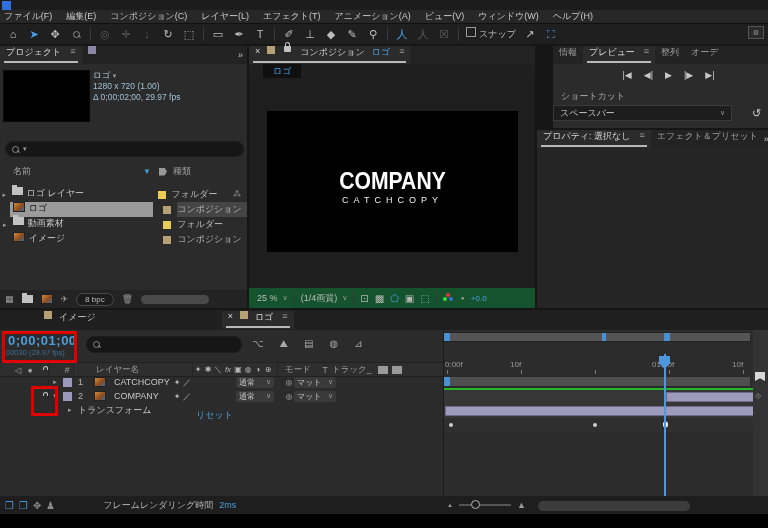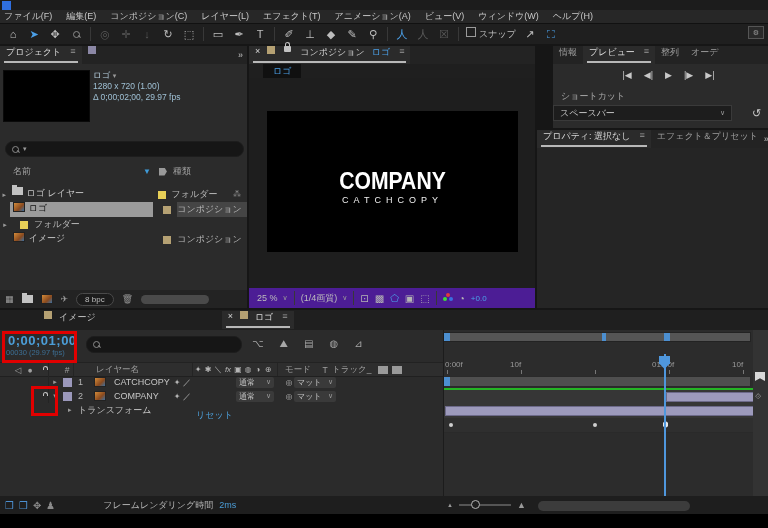--- a/index.html
+++ b/index.html
@@ -59,21 +59,21 @@
   .bpc{border:1px solid #4a4a4a;background:#1c1c1c;border-radius:7px;padding:1px 8px;font-size:8px;color:#bdbdbd;}
   .pill{background:#4a4a4a;border-radius:5px;height:9px;}
   
   #comp{left:249px;top:46px;width:286px;height:262px;background:#262626;}
   .crumbrow{position:absolute;left:0;top:18px;width:286px;height:14px;background:#1f1f1f;display:flex;align-items:center;}
   .crumb{margin-left:14px;background:#101010;color:#4ba0e8;padding:1px 10px;font-size:9px;}
   .viewer{position:absolute;left:0;top:32px;width:286px;height:210px;background:#1e1e1e;}
   .frame{position:absolute;left:18px;top:33px;width:251px;height:141px;background:#000;}
   .logo1{position:absolute;left:0;right:0;top:57px;text-align:center;color:#fff;font-size:23px;font-weight:800;letter-spacing:0px;transform:scaleX(0.92);font-family:"Liberation Sans","DejaVu Sans",sans-serif;}
   .logo2{position:absolute;left:0;right:0;top:84px;text-align:center;color:#f0f0f0;font-size:9px;letter-spacing:5px;}
-  .cfoot{position:absolute;left:0;top:242px;width:286px;height:20px;background:#4c1d95;display:flex;align-items:center;gap:6px;padding-left:8px;box-sizing:border-box;color:#bdbdbd;font-size:9px;}
+  .cfoot{position:absolute;left:0;top:242px;width:286px;height:20px;background:#14532d;display:flex;align-items:center;gap:6px;padding-left:8px;box-sizing:border-box;color:#bdbdbd;font-size:9px;}
   .ddl{display:flex;align-items:center;gap:5px;}
   .chev{color:#9a9a9a;font-size:7px;}
   .cfi{font-size:10px;color:#b5b5b5;}
   .cfi.hl{color:#4ba0e8;}
   .rgbdots{position:relative;width:10px;height:10px;}
   .rgbdots i{position:absolute;width:4px;height:4px;border-radius:50%;}
   .exp{color:#4ba0e8;font-size:8px;}
   
   #rtop{left:537px;top:46px;width:231px;height:82px;margin-left:16px;}
   #rbot{left:537px;top:130px;width:231px;height:178px;background:#252525;}
@@ -235,20 +235,24 @@
           <span class="compicon"></span>
           <span class="pname">ロゴ</span>
         </div>
       <span class="labelsq" style="background:#b5a173"></span>
       <div class="ptype-cell">
           <span class="ptype">コンポジション</span>
         </div>
     </div>
     <div class="abs prow" style="top:171px;">
       <span class="twirl">▸</span>
+      <div class="pnamewrap">
+          <span class="fold"></span>
+          <span class="pname">動画素材</span>
+        </div>
       <span class="labelsq" style="background:#e7cf57"></span>
       <div class="ptype-cell">
           <span class="ptype">フォルダー</span>
         </div>
     </div>
     <div class="abs prow" style="top:186px;">
       <span class="twirl"> </span>
       <div class="pnamewrap">
           <span class="compicon"></span>
           <span class="pname">イメージ</span>

